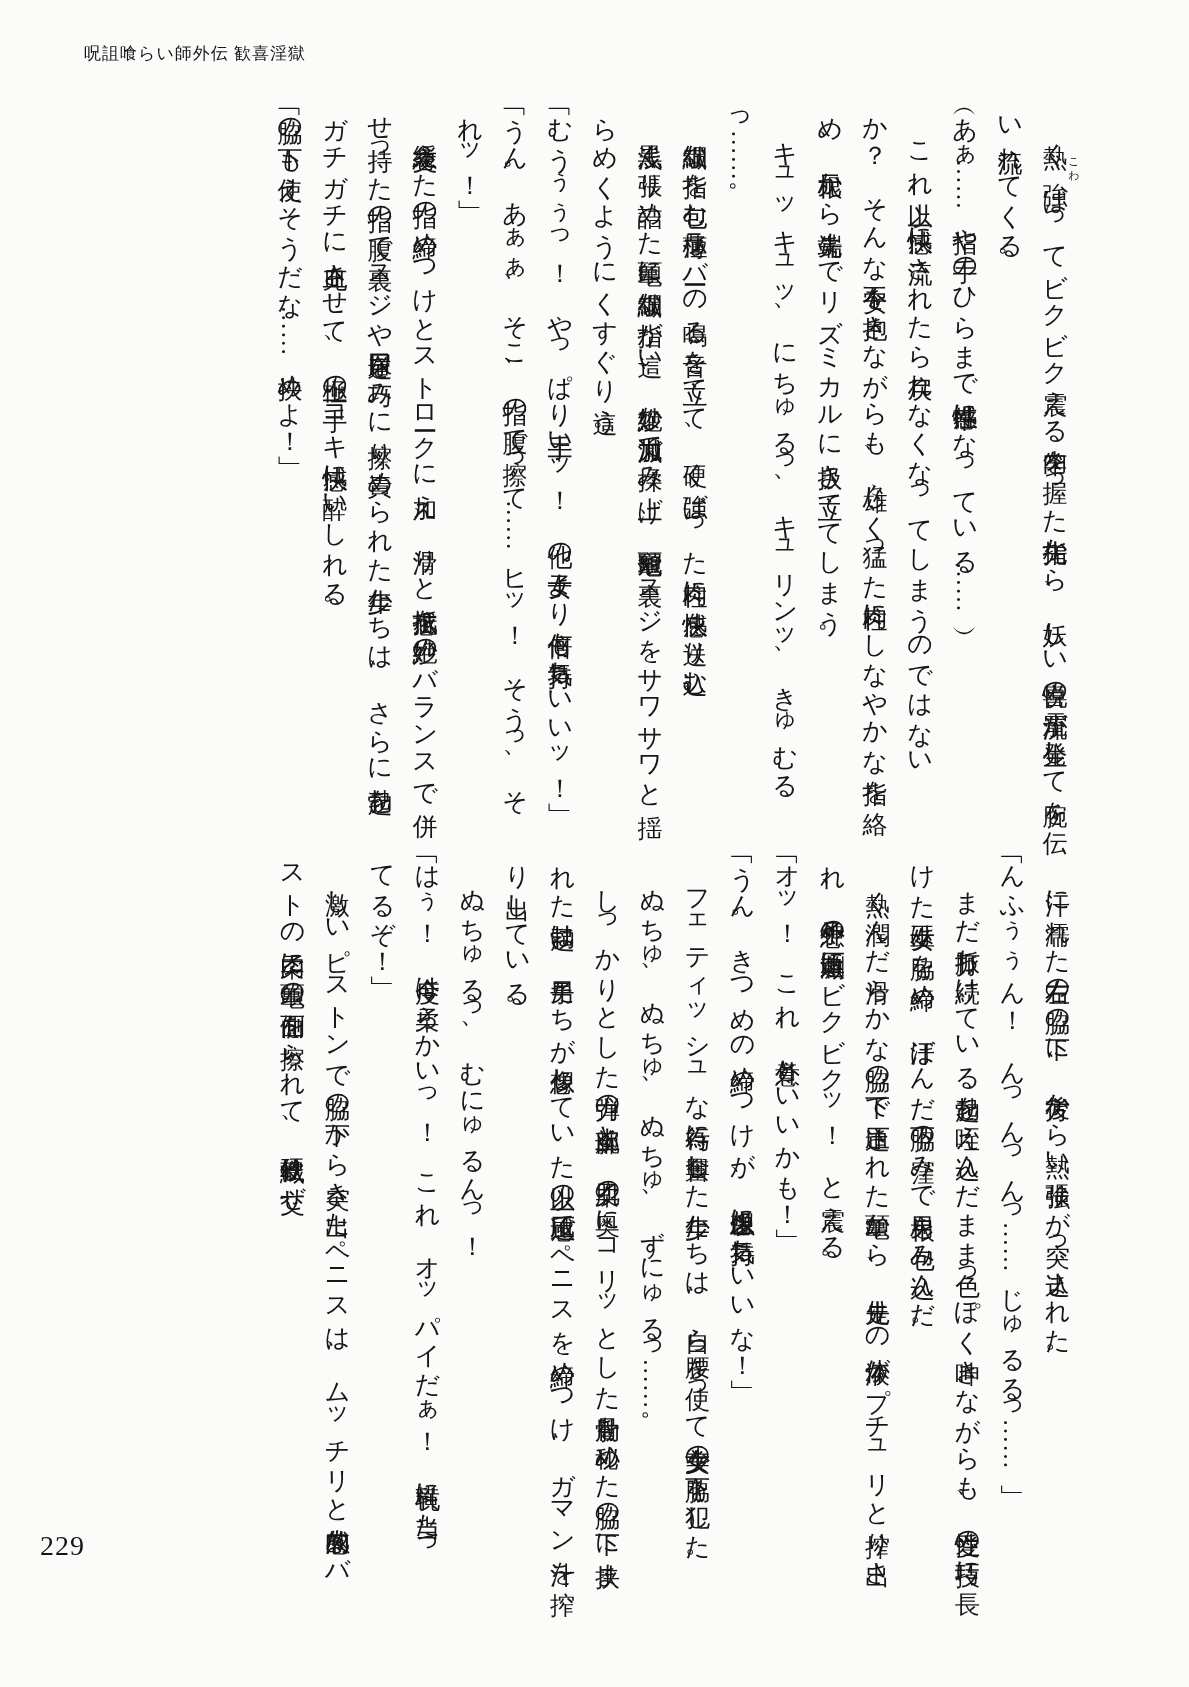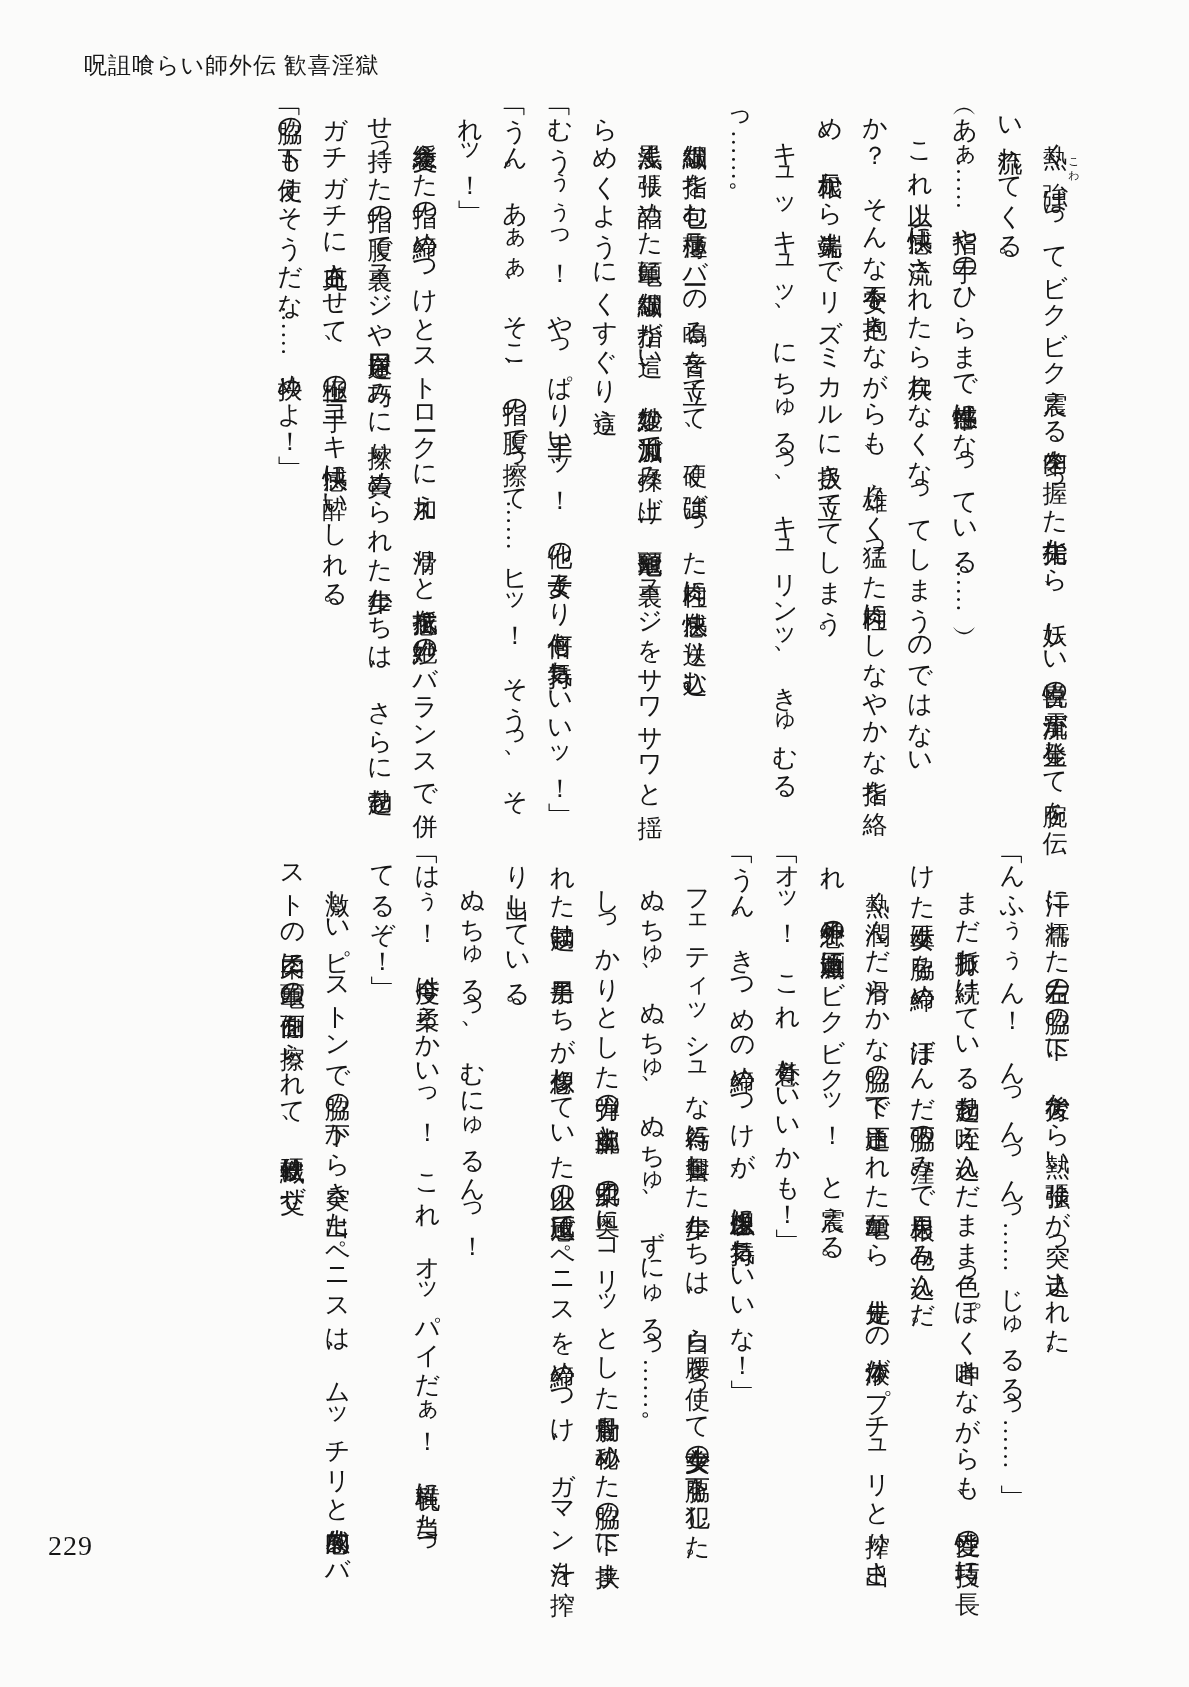--- a/index.html
+++ b/index.html
@@ -6,22 +6,22 @@
   body {
     width:1189px; height:1687px;
     background:#fbfbfa;
     font-family:"Liberation Serif","DejaVu Serif",serif;
     color:#161616;
     position:relative;
     overflow:hidden;
   }
   .page { position:absolute; inset:0; }
   .running-title {
-    position:absolute; top:50px; left:84px;
-    font-size:23px; letter-spacing:1px;
+    position:absolute; top:42px; left:84px;
+    font-size:17px; letter-spacing:1px;
     white-space:nowrap;
   }
   .vblock {
     position:absolute;
     writing-mode:vertical-rl;
     -webkit-writing-mode:vertical-rl;
     text-orientation:mixed;
     font-size:25px;
     line-height:45px;
     letter-spacing:0.5px;
@@ -29,21 +29,21 @@
   }
   .vblock.top    { top:100px; left:84px; width:996px; height:716px; }
   .vblock.bottom { top:848px; left:84px; width:996px; height:728px; }
   .vblock p { margin:0; padding:0; }
   .vblock p.indent { text-indent:1em; }
   ruby rt {
     font-size:11px;
     letter-spacing:0;
   }
   .page-number {
-    position:absolute; left:48px; top:1530px;
+    position:absolute; left:40px; top:1530px;
     font-size:28px; letter-spacing:1px;
   }
 </style>
 </head>
 <body>
 
 <div class="page">
   <div class="running-title">呪詛喰らい師外伝 歓喜淫獄</div>
 
   <div class="vblock top">

